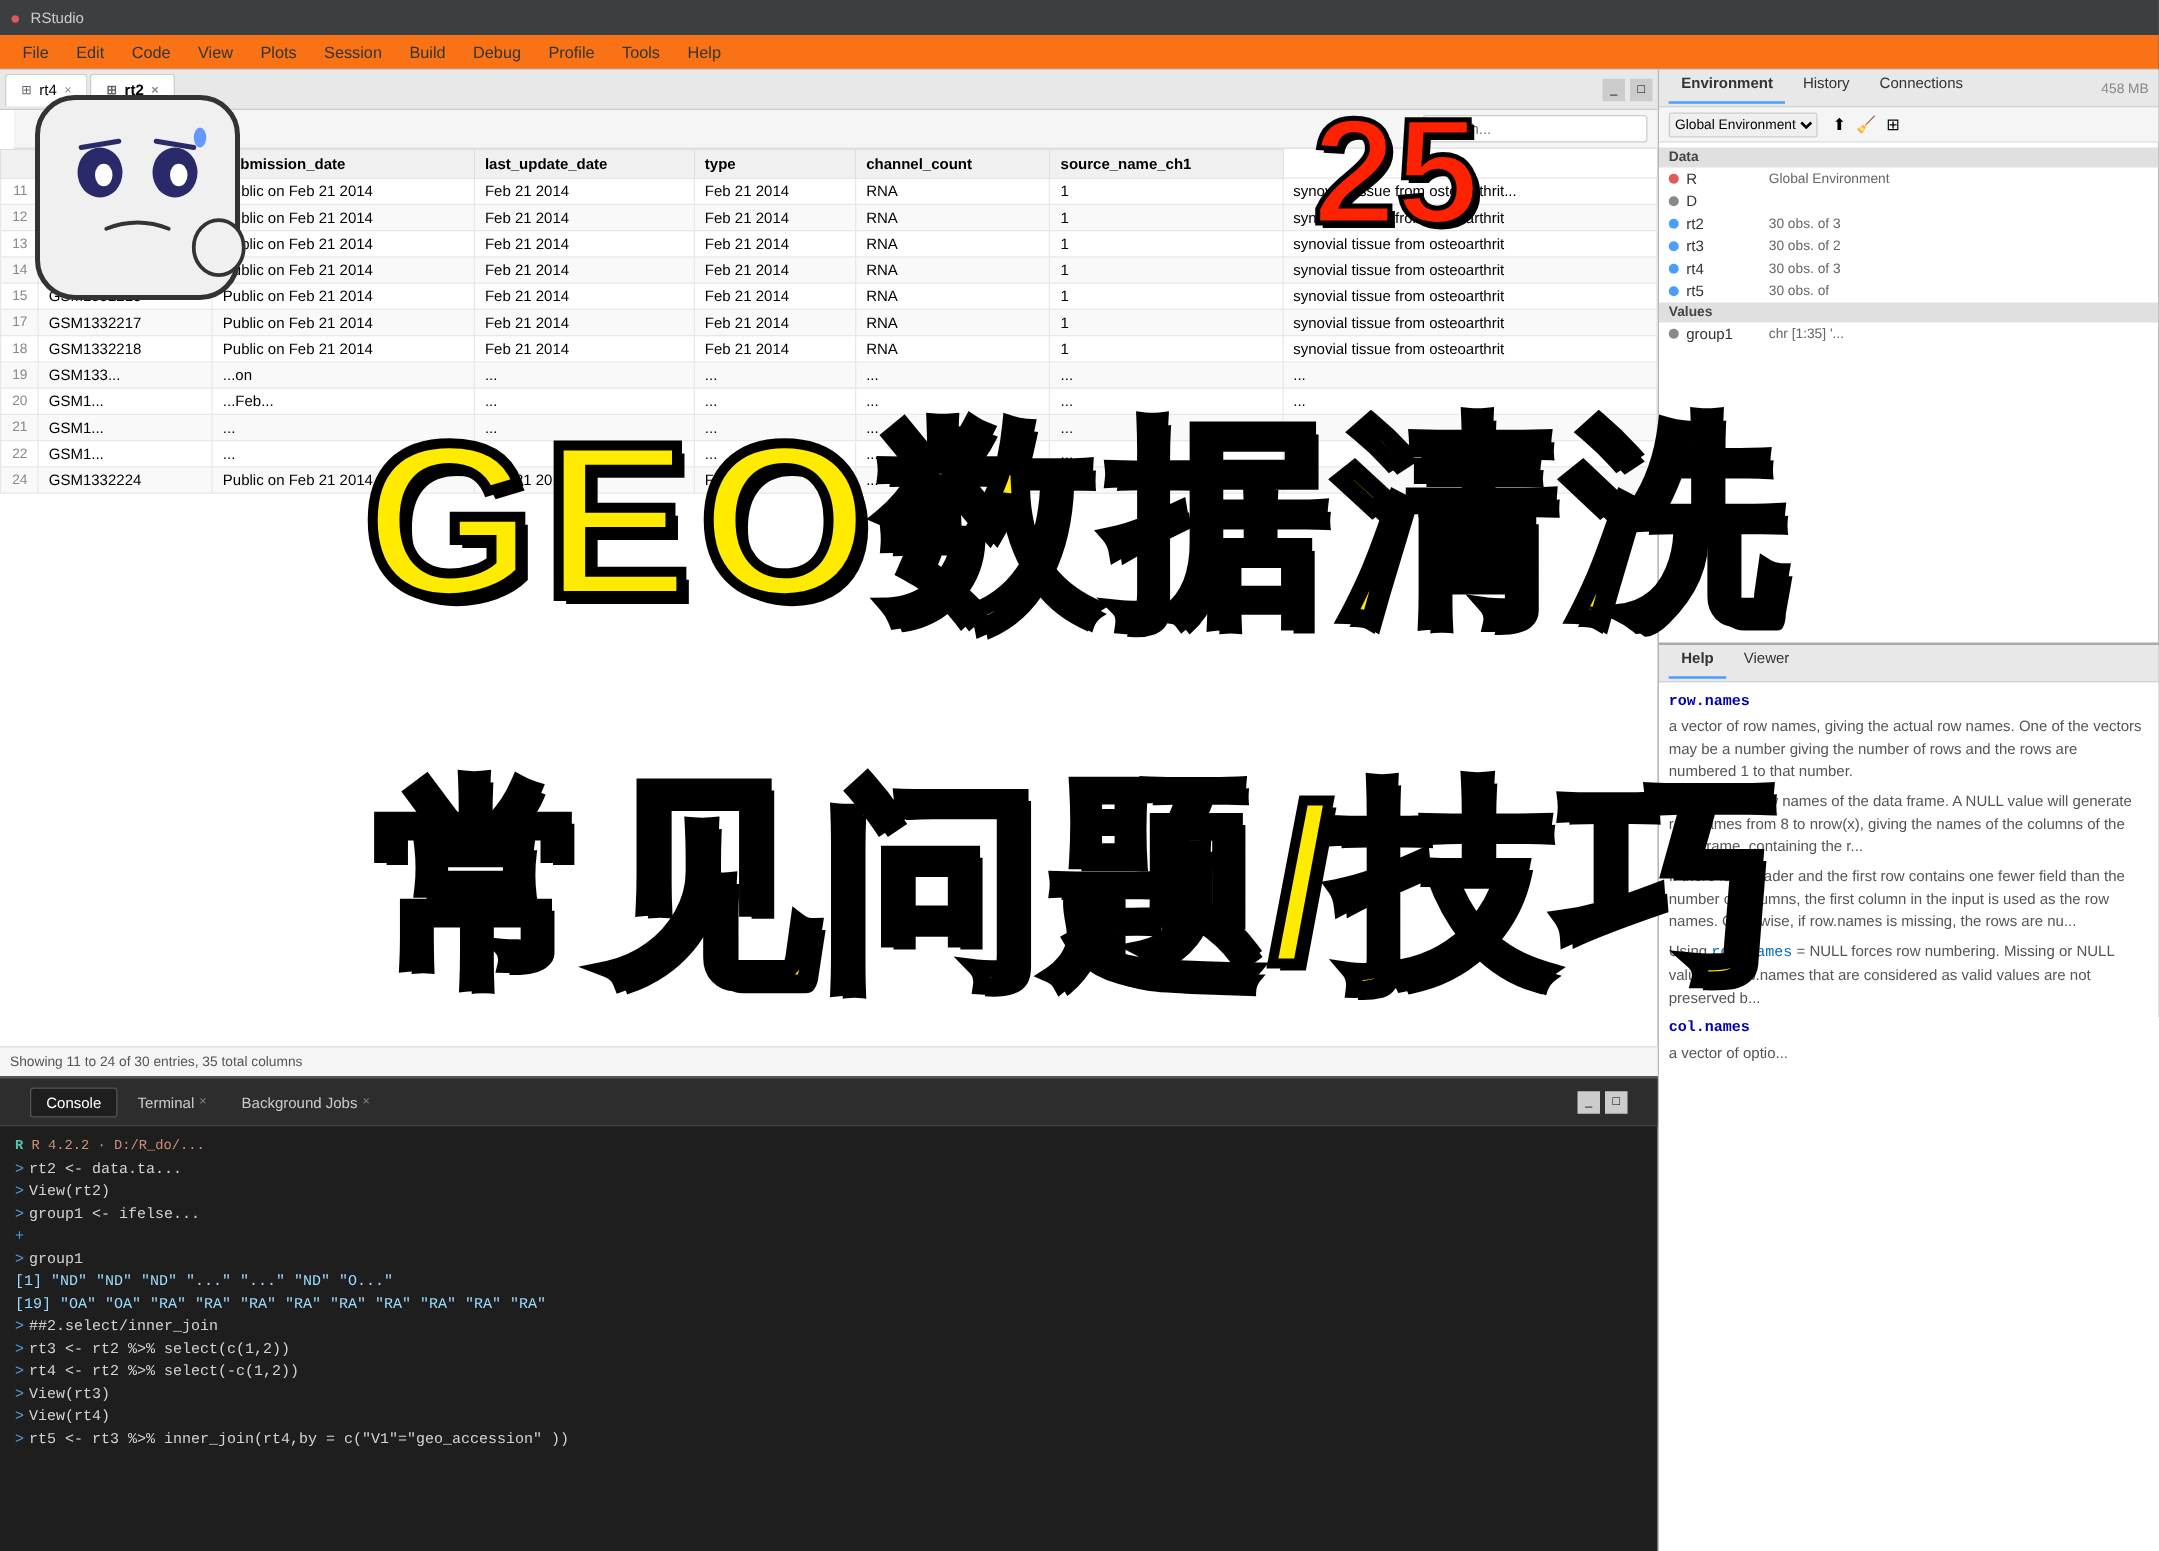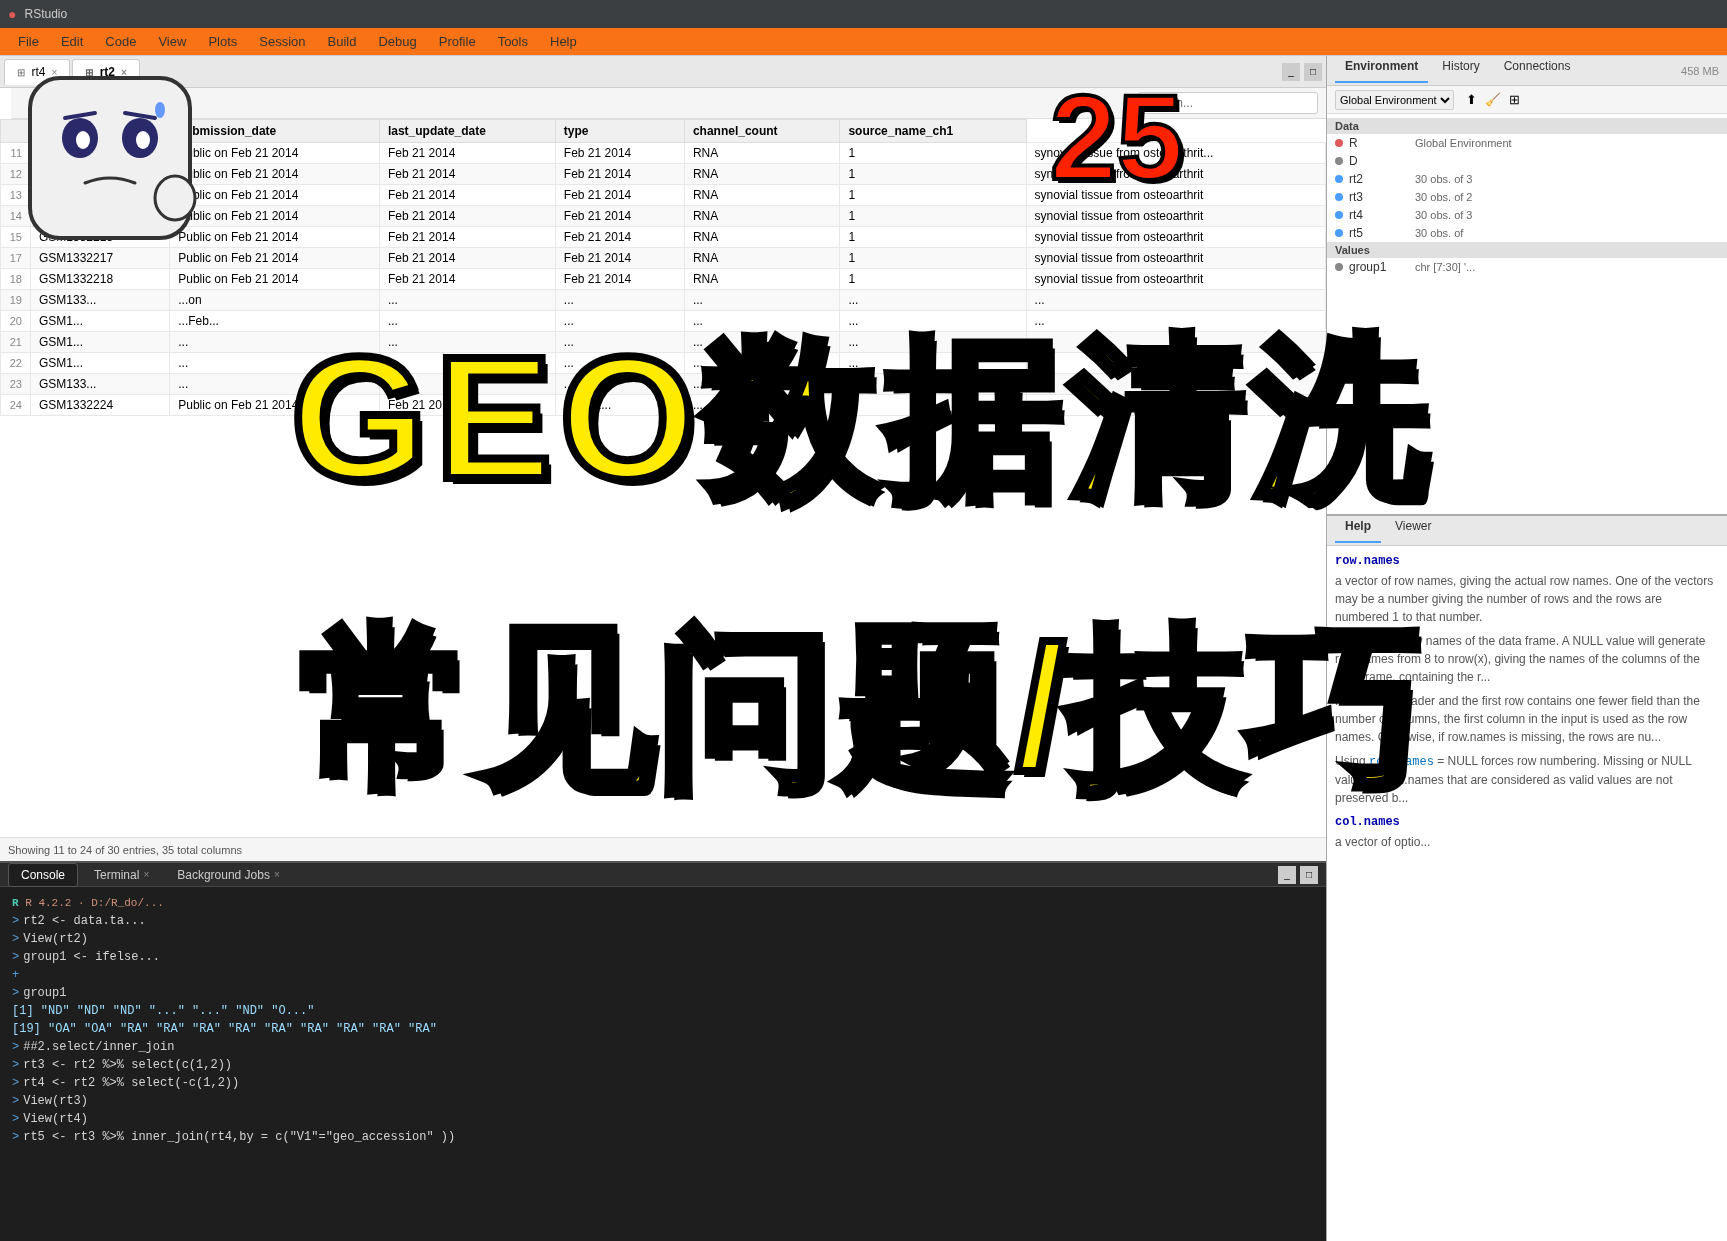--- a/index.html
+++ b/index.html
@@ -162,25 +162,25 @@
     
     .console-area {
       height: 380px;
       background: #1e1e1e;
       border-top: 2px solid #555;
       display: flex;
       flex-direction: column;
     }
 
     .console-tab-bar {
-      height: 24px;
+      height: 38px;
       background: #2d2d2d;
       display: flex;
       align-items: center;
-      padding: 0 8px;
+      padding: 0 24px;
       gap: 4px;
       border-bottom: 1px solid #444;
     }
     .console-tab {
       height: 24px;
       padding: 0 12px;
       font-size: 12px;
       color: #ccc;
       cursor: pointer;
       border-radius: 3px;
@@ -549,30 +549,20 @@
               <td class="row-num">22</td>
               <td>GSM1...</td>
               <td>...</td>
               <td>...</td>
               <td>...</td>
               <td>...</td>
               <td>...</td>
               <td>...</td>
             </tr>
             <tr>
-              <td class="row-num">23</td>
-              <td>GSM133...</td>
-              <td>...</td>
-              <td>...</td>
-              <td>...</td>
-              <td>...</td>
-              <td>...</td>
-              <td>...</td>
-            </tr>
-            <tr>
               <td class="row-num">24</td>
               <td>GSM1332224</td>
               <td>Public on Feb 21 2014</td>
               <td>Feb 21 2014</td>
               <td>Feb 21...</td>
               <td>...</td>
               <td>...</td>
               <td>...</td>
             </tr>
           </tbody>
@@ -705,21 +695,21 @@
         </div>
         <div class="env-item">
           <span class="env-dot"></span>
           <span class="env-name">rt5</span>
           <span class="env-value">30 obs. of</span>
         </div>
         <div class="env-section-header">Values</div>
         <div class="env-item">
           <span class="env-dot" style="background:#888;"></span>
           <span class="env-name">group1</span>
-          <span class="env-value">chr [7:30] '...</span>
+          <span class="env-value">chr [1:35] '...</span>
         </div>
       </div>
     </div>
 
     <div class="right-panel-bottom">
       <div class="env-tab-bar">
         <span class="env-tab active">Help</span>
         <span class="env-tab">Viewer</span>
       </div>
       <div class="help-panel">

